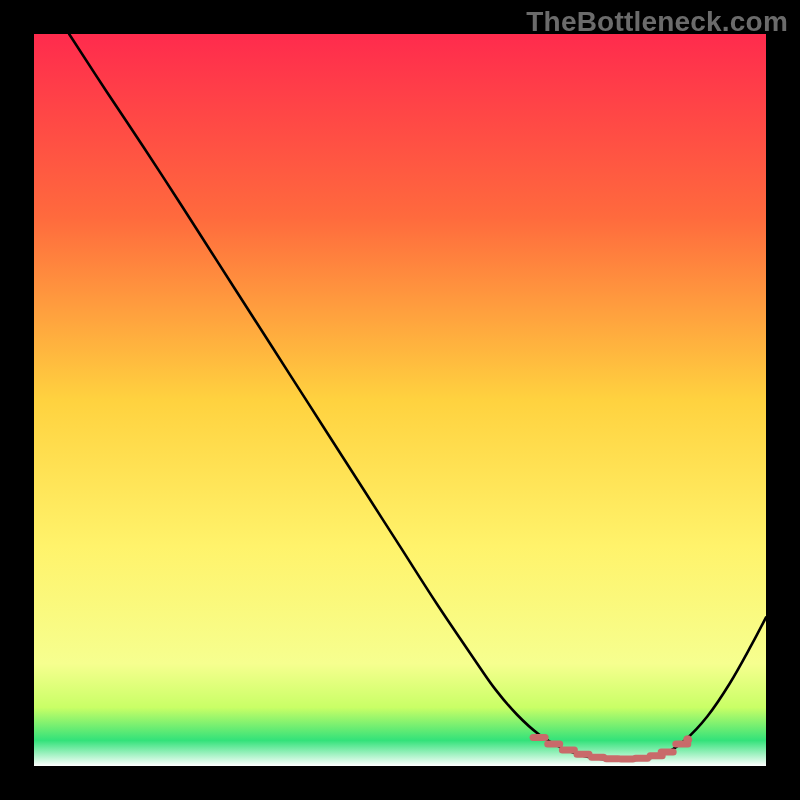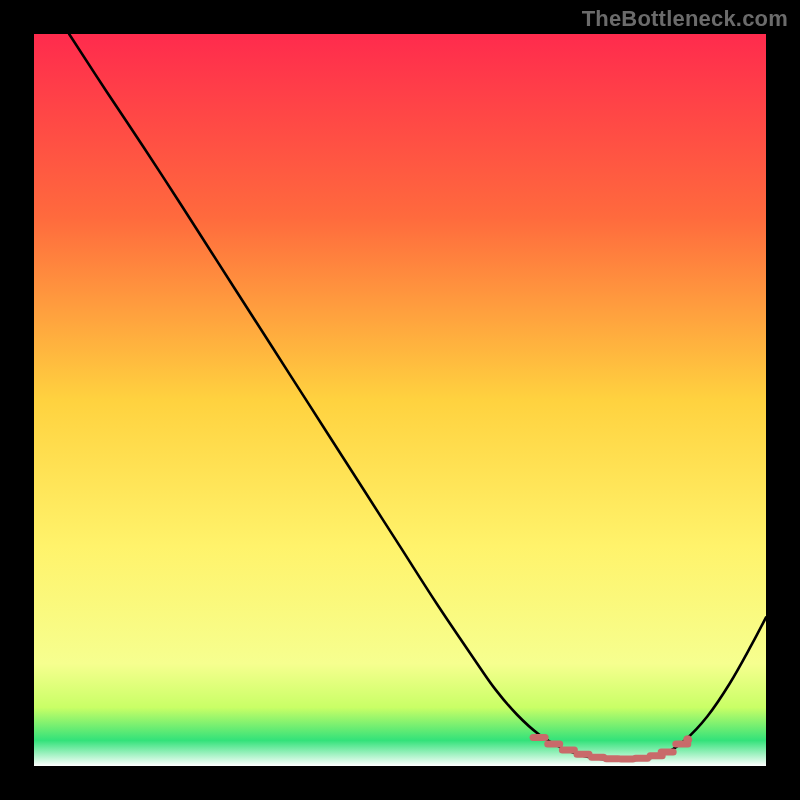--- a/index.html
+++ b/index.html
@@ -26,21 +26,21 @@
     height: 732px;
   }
   .plot svg {
     display: block;
   }
   .watermark {
     position: absolute;
     top: 6px;
     right: 12px;
     font-family: Arial, Helvetica, sans-serif;
-    font-size: 22px;
+    font-size: 28px;
     font-weight: 600;
     color: #6b6b6b;
     letter-spacing: 0.2px;
     user-select: none;
   }
 </style>
 </head>
 <body>
 
 <div class="frame">

